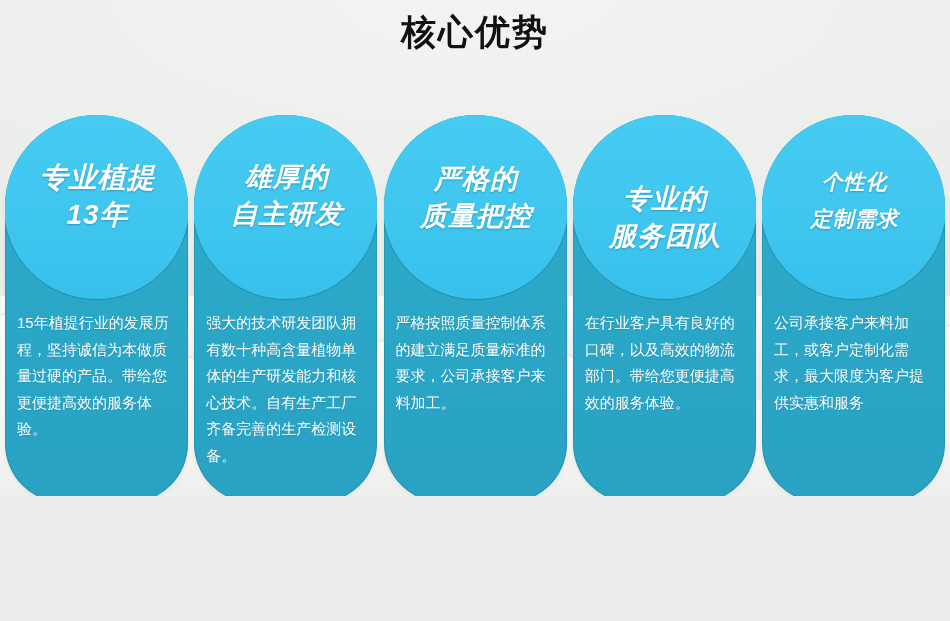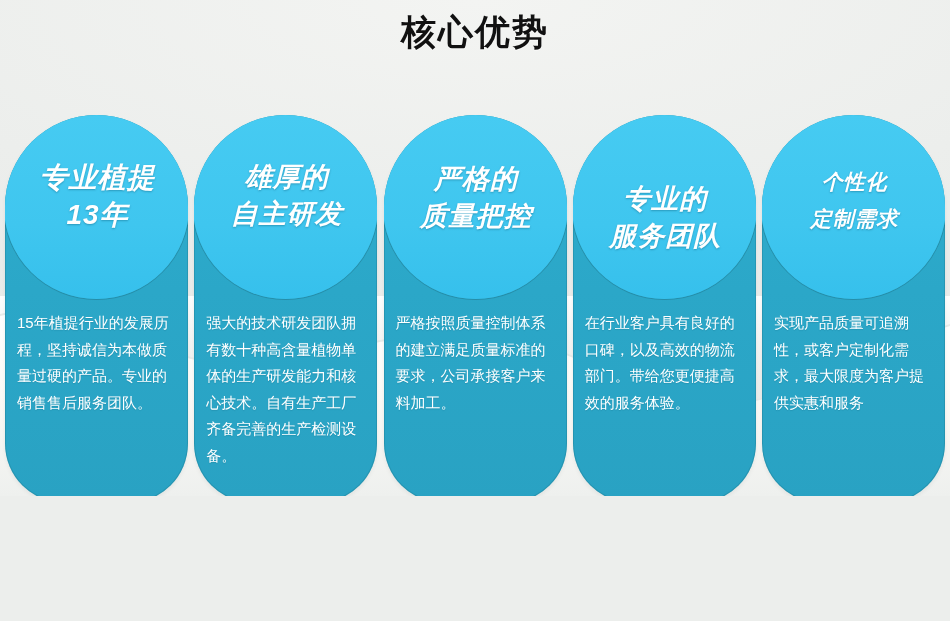--- a/index.html
+++ b/index.html
@@ -120,21 +120,21 @@
   </svg>
 
   <div class="title">核心优势</div>
 
   <div class="pills">
 
     <div class="pill p1">
       <div class="circle"></div>
       <div class="heading">专业植提
 13年</div>
-      <div class="body">15年植提行业的发展历程，坚持诚信为本做质量过硬的产品。专业的销售售后服务团队。</div>
+      <div class="body">15年植提行业的发展历程，坚持诚信为本做质量过硬的产品。带给您更便捷高效的服务体验。</div>
     </div>
 
     <div class="pill p2">
       <div class="circle"></div>
       <div class="heading">雄厚的
 自主研发</div>
       <div class="body">强大的技术研发团队拥有数十种高含量植物单体的生产研发能力和核心技术。自有生产工厂齐备完善的生产检测设备。</div>
     </div>
 
     <div class="pill p3">
@@ -148,17 +148,17 @@
       <div class="circle"></div>
       <div class="heading">专业的
 服务团队</div>
       <div class="body">在行业客户具有良好的口碑，以及高效的物流部门。带给您更便捷高效的服务体验。</div>
     </div>
 
     <div class="pill p5">
       <div class="circle"></div>
       <div class="heading">个性化
 定制需求</div>
-      <div class="body">实现产品质量可追溯性，或客户定制化需求，最大限度为客户提供实惠和服务</div>
+      <div class="body">公司承接客户来料加工，或客户定制化需求，最大限度为客户提供实惠和服务</div>
     </div>
 
   </div>
 </div>
 
 </body></html>

